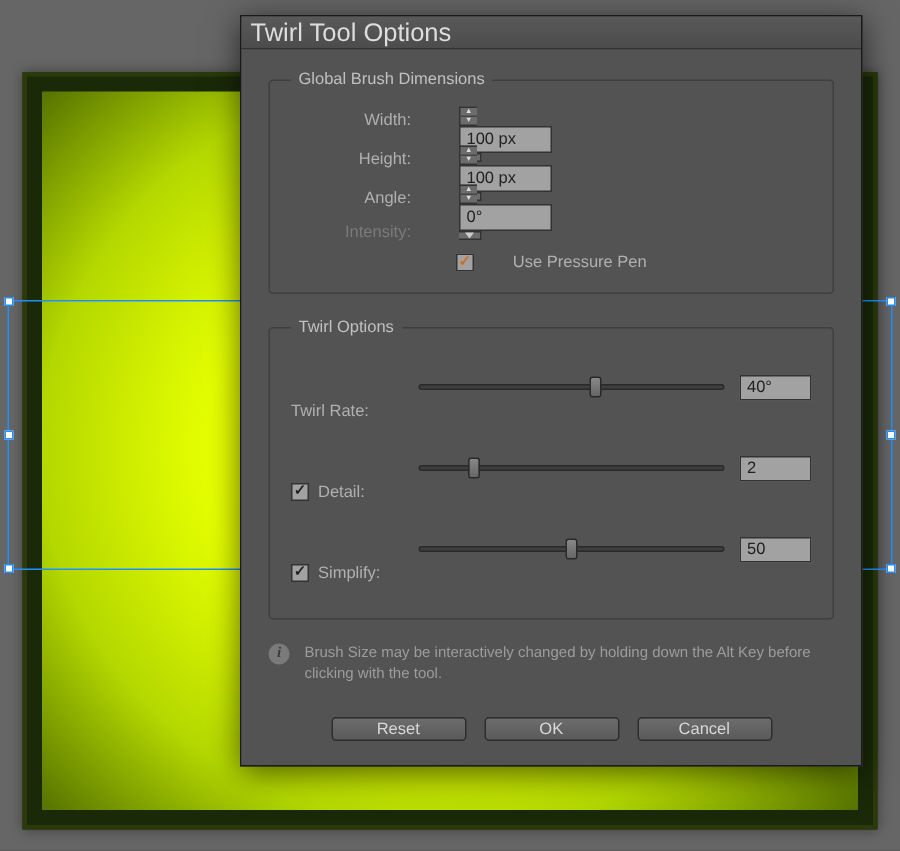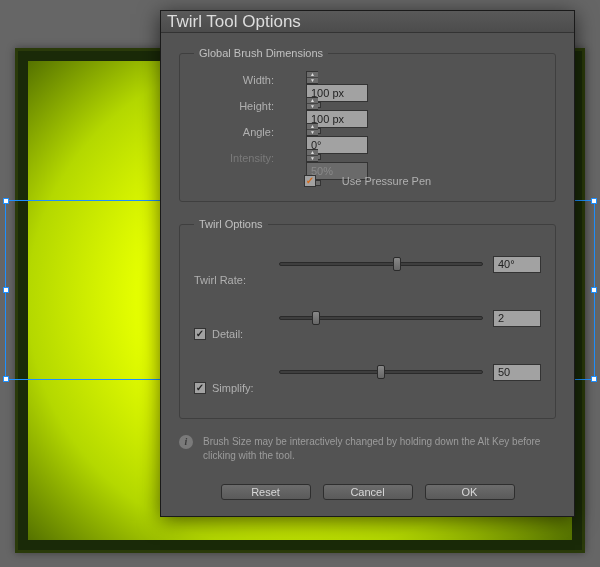--- a/index.html
+++ b/index.html
@@ -311,28 +311,20 @@
               <div>▲</div>
               <div>▼</div>
             </div>
           <div class="spin-input">0°</div>
           <div class="combo-btn"></div>
         </div>
       </div>
 
       <div class="row label-left">
         <span class="lbl dis">Intensity:</span>
-        <div class="spinner">
-          <div class="spin-btns">
-              <div>▲</div>
-              <div>▼</div>
-            </div>
-          <div class="spin-input dis">50%</div>
-          <div class="combo-btn"></div>
-        </div>
       </div>
 
       <div class="center-row">
         <span class="checkbox checked"></span>
         <span>Use Pressure Pen</span>
       </div>
     </fieldset>
 
     <fieldset>
       <legend>Twirl Options</legend>
@@ -374,18 +366,18 @@
     </fieldset>
 
 
     <div class="info-row">
       <div class="info-icon">i</div>
       <div>Brush Size may be interactively changed by holding down the Alt Key before clicking with the tool.</div>
     </div>
 
     <div class="button-row">
       <div class="btn">Reset</div>
+      <div class="btn">OK</div>
       <div class="btn">Cancel</div>
-      <div class="btn">OK</div>
     </div>
 
   </div>
 </div>
 
 </body></html>

